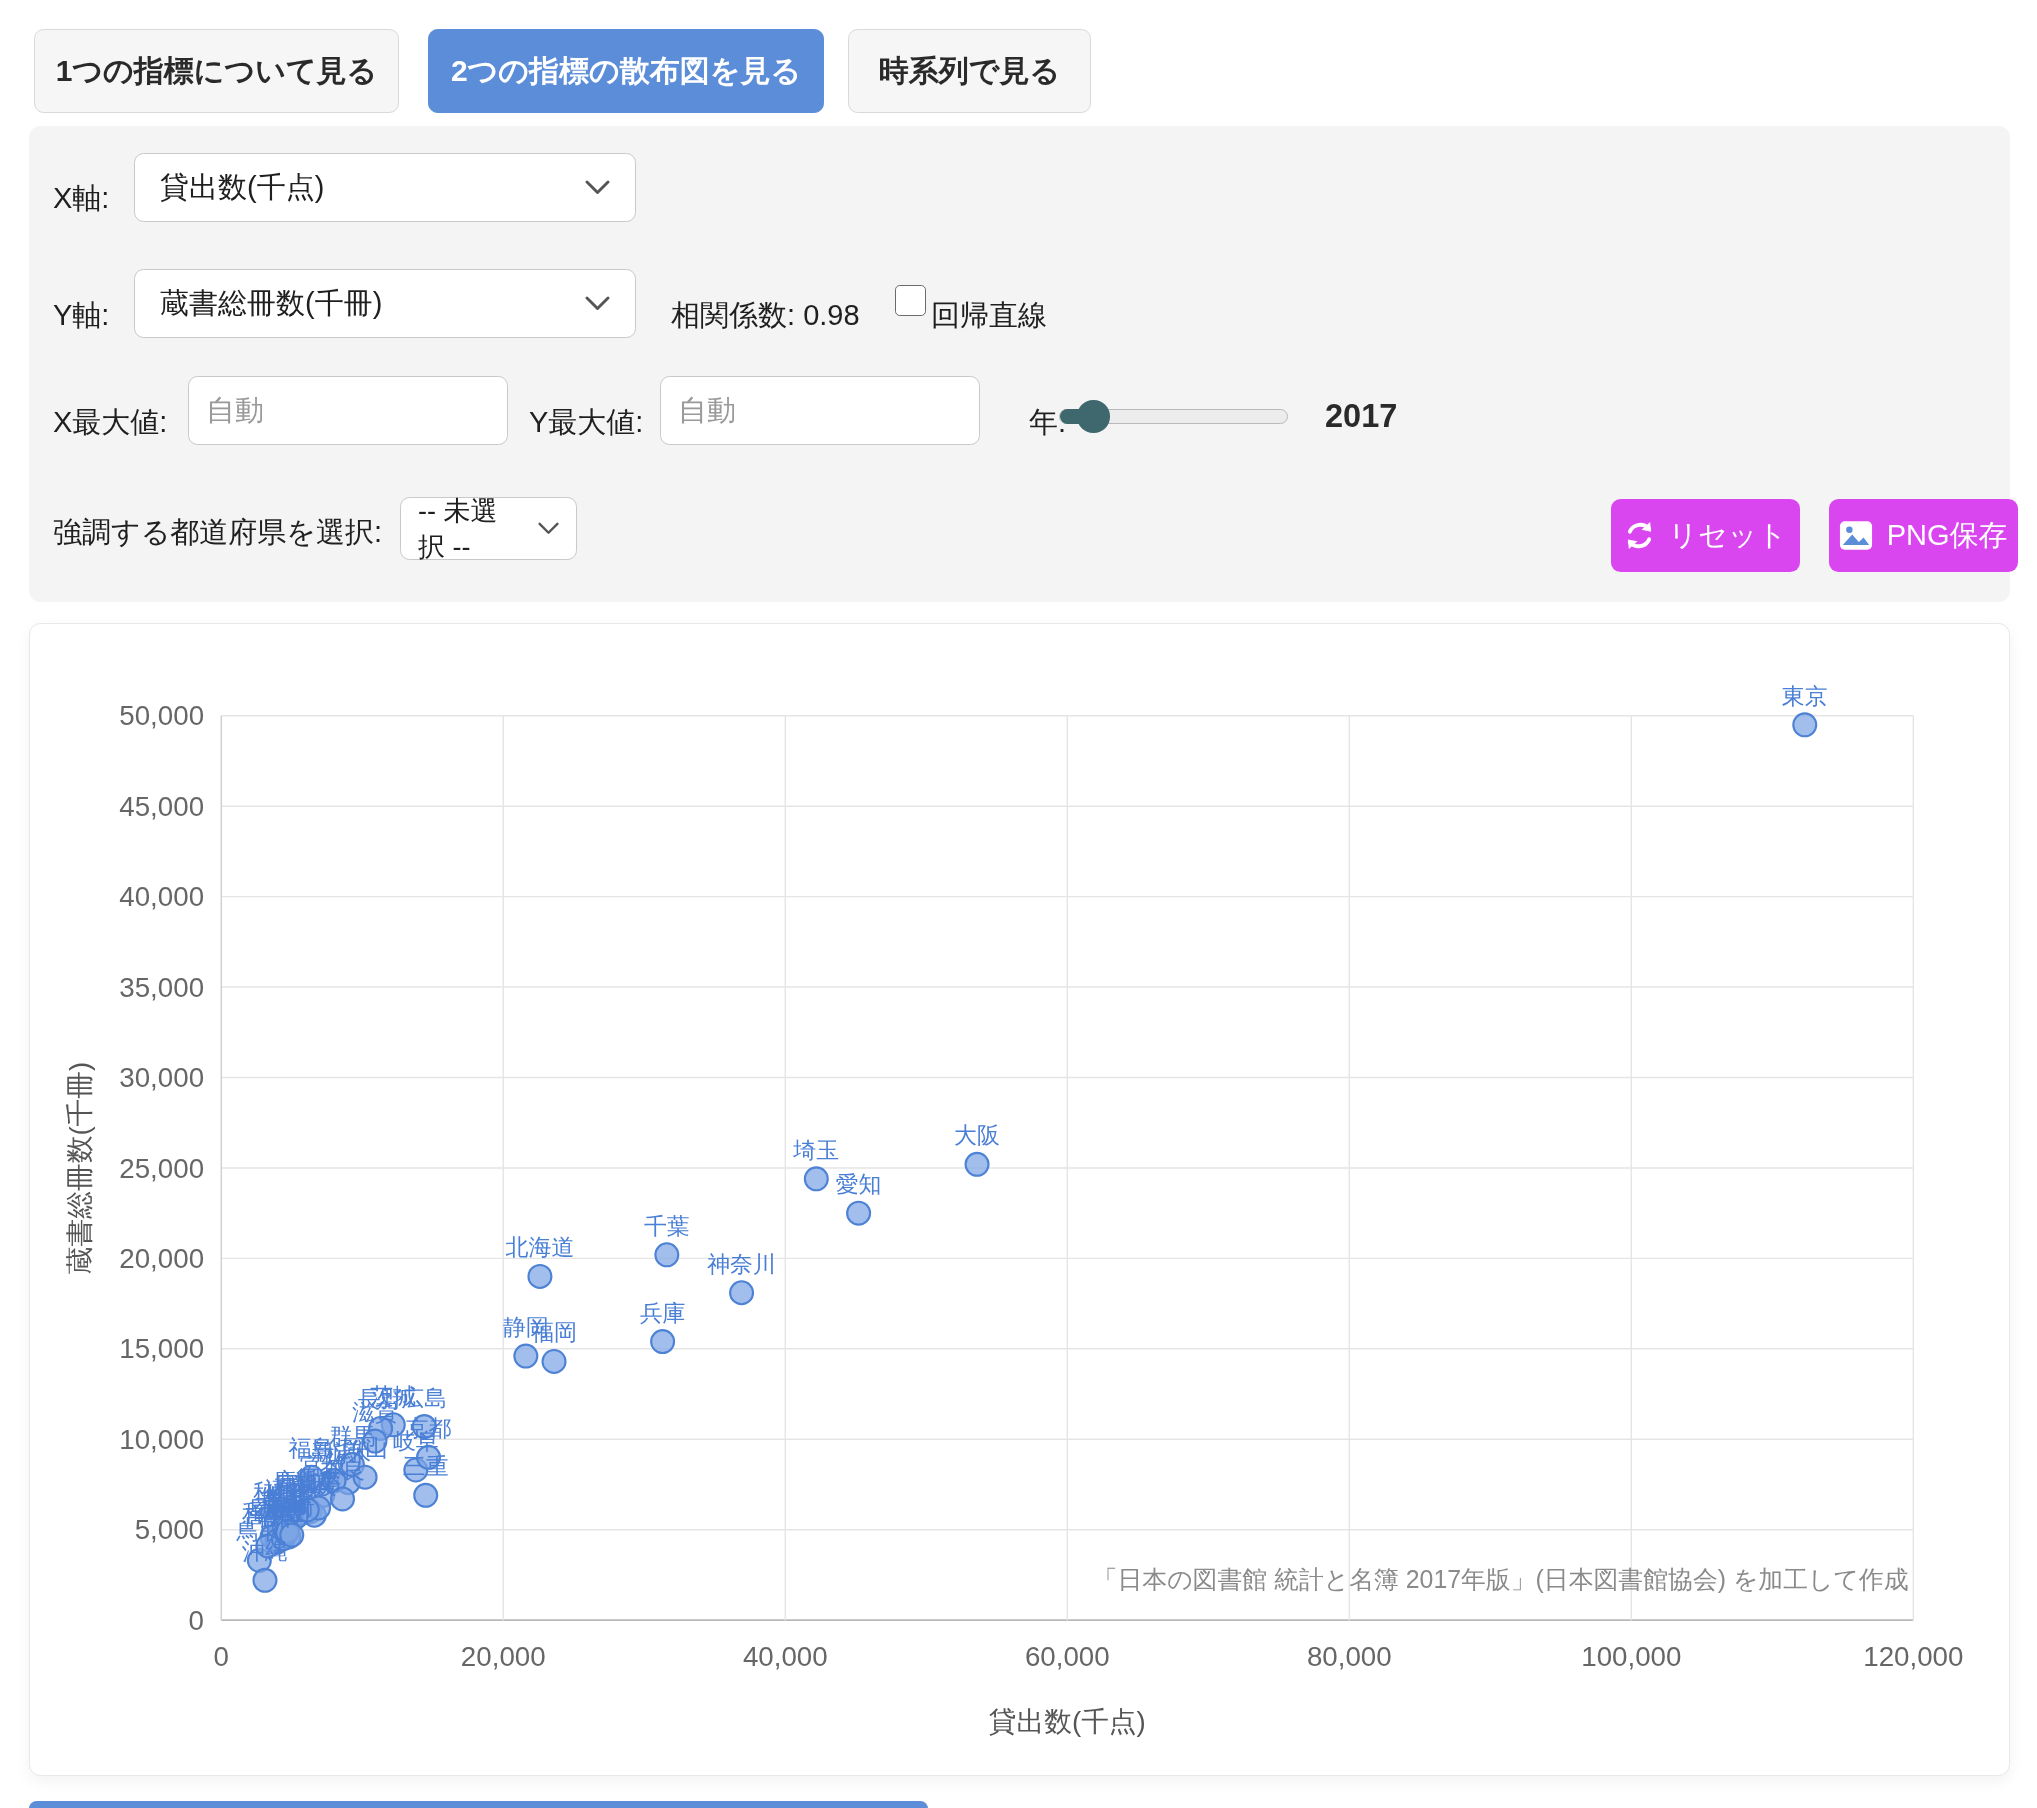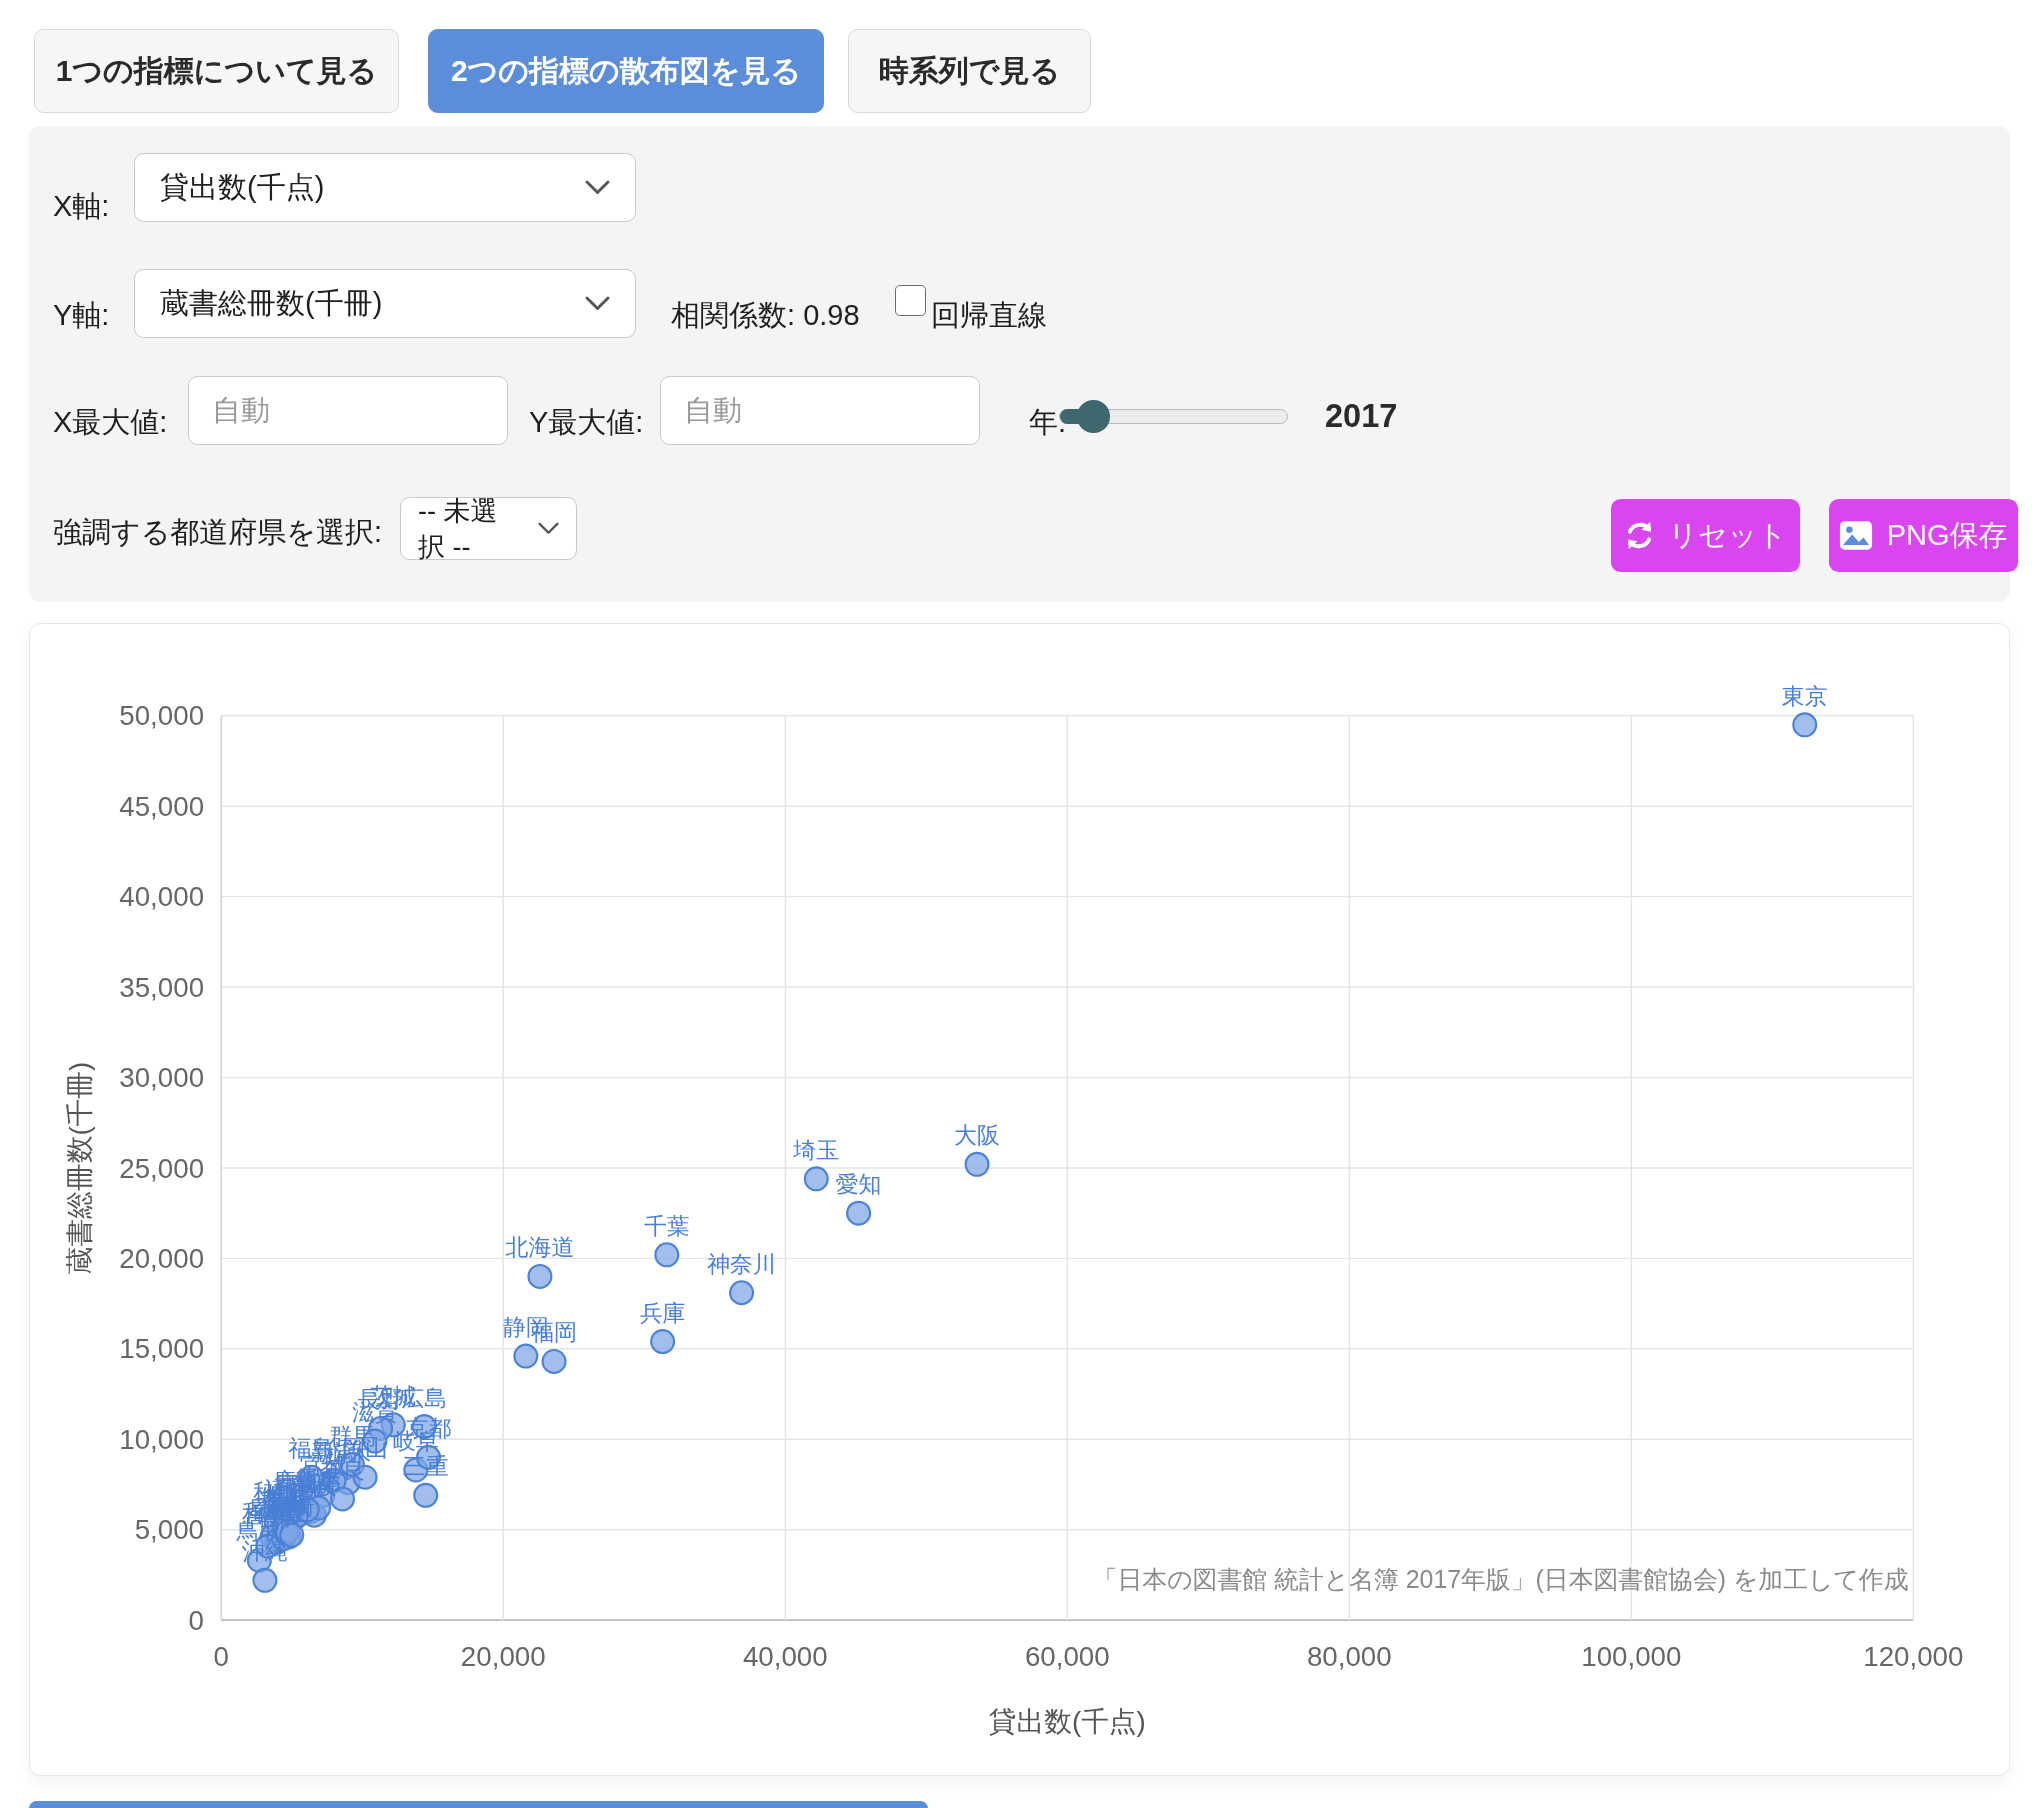--- a/index.html
+++ b/index.html
@@ -25,21 +25,21 @@
   }
   .ctl-label{position:absolute;font-size:29px;color:#1f1f1f;white-space:nowrap;}
   .select{
     position:absolute;box-sizing:border-box;background:#ffffff;
     border:1px solid #c9c9c9;border-radius:9.6px;display:flex;align-items:center;
     font-size:29px;color:#1f1f1f;padding:0 25px;cursor:pointer;justify-content:space-between;
   }
   .select .chev{flex:0 0 auto;margin-left:15.3px;display:flex;align-items:center;}
   .textinput{
     position:absolute;box-sizing:border-box;background:#ffffff;
-    border:1px solid #c9c9c9;border-radius:9.6px;font-size:29px;padding:0 23px;
+    border:1px solid #c9c9c9;border-radius:9.6px;font-size:29px;padding:0 17px;
     font-family:"Liberation Sans","DejaVu Sans",sans-serif;color:#1f1f1f;outline:none;
   }
   .textinput::placeholder{color:#9a9a9a;}
   .stat-text{position:absolute;font-size:29px;color:#1f1f1f;white-space:nowrap;}
   .checkbox{
     position:absolute;width:31px;height:31px;margin:0;
     appearance:none;-webkit-appearance:none;background:#fff;border:1.9px solid #6b6b6b;
     border-radius:4.8px;cursor:pointer;
   }
   
@@ -85,21 +85,21 @@
 </style>
 </head>
 <body>
 
 <div class="tab" id="tab-1">1つの指標について見る</div>
 <div class="tab active" id="tab-2">2つの指標の散布図を見る</div>
 <div class="tab" id="tab-3">時系列で見る</div>
 
 <div class="panel">
 
-  <span class="ctl-label" style="left:24px;top:61px;">X軸:</span>
+  <span class="ctl-label" style="left:24px;top:53px;">X軸:</span>
   <div class="select" style="left:105px;top:27px;width:502px;height:69px;">
     <span>貸出数(千点)</span>
     <span class="chev">
       <svg width="25" height="15.3" viewBox="0 0 26 16">
           <polyline points="2,2 13,13 24,2" fill="none" stroke="#555" stroke-width="3" stroke-linecap="round" stroke-linejoin="round"></polyline>
         </svg>
     </span>
   </div>
 
   <span class="ctl-label" style="left:24px;top:170px;">Y軸:</span>

